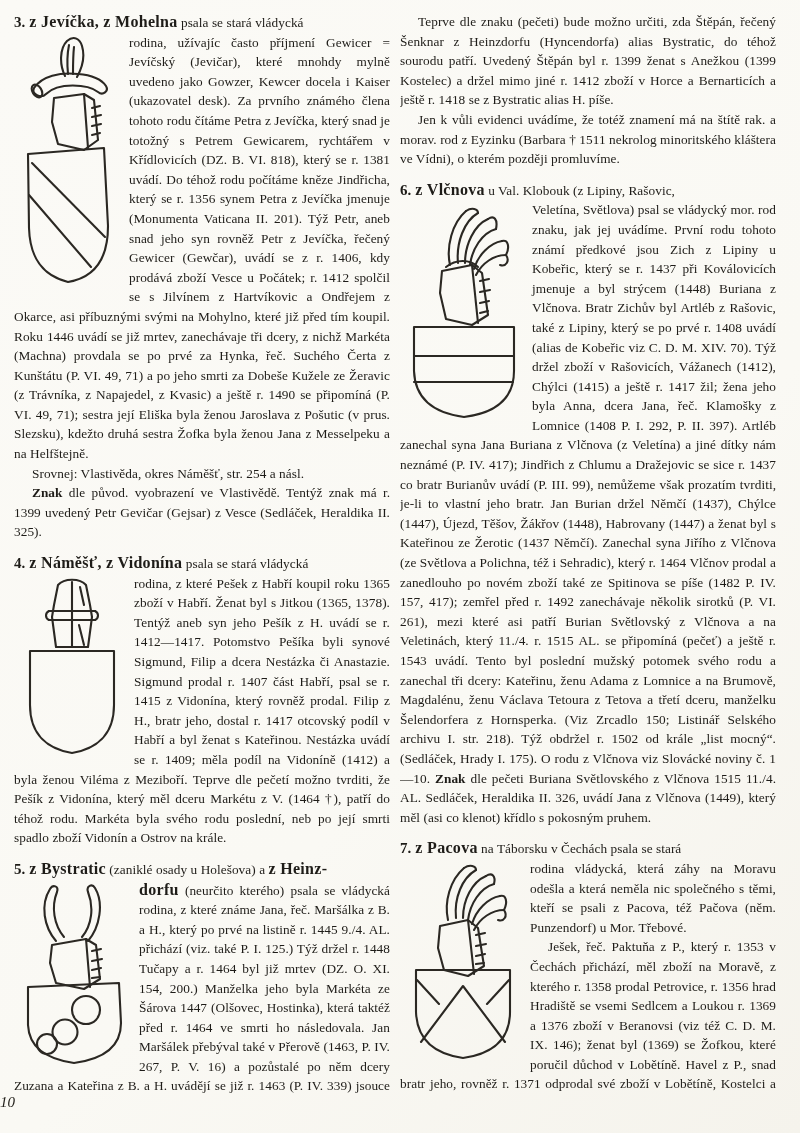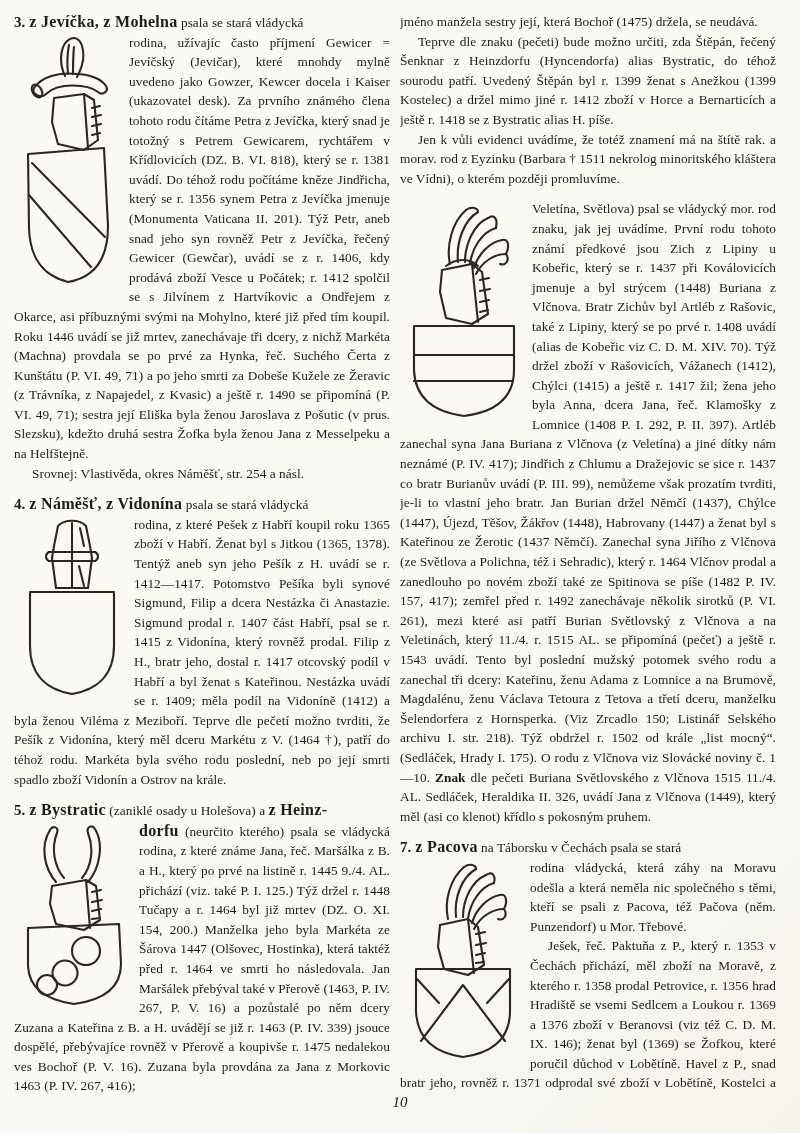--- a/index.html
+++ b/index.html
@@ -33,21 +33,21 @@
   .b { font-weight:bold; }
   .sec { margin-bottom:11px; }
   .crest { float:left; margin:3px 12px 2px 8px; }
   .crest svg { display:block; }
   .crest path, .crest line, .crest circle, .crest ellipse {
     fill:none; stroke:#2b2823; stroke-width:2.1;
     stroke-linecap:round; stroke-linejoin:round;
   }
   .page-number {
     position:absolute; bottom:22px; left:0; width:800px;
-    text-align:center; font-style:italic; font-size:15px; color:#25221d;
+    font-style:italic; font-size:15px; color:#25221d;
   }
 </style>
 </head>
 <body>
 
 <div class="page">
   <div class="cols">
 
     <div class="col">
 
@@ -63,20 +63,21 @@
             <path d="M32,62 L62,58 L72,64 L76,104 L62,114 L36,108 L30,86 Z"></path>
             <path d="M62,58 L66,112"></path>
             <path d="M70,72 L78,70 M70,81 L79,79 M70,90 L79,88 M70,99 L78,97"></path>
             <path d="M6,118 L82,112 L86,190 C86,226 70,242 46,246 C22,240 8,224 7,192 Z"></path>
             <line x1="10" y1="127" x2="83" y2="201"></line>
             <line x1="7" y1="159" x2="69" y2="231"></line>
           </svg>
         </div>
         <p>rodina, užívajíc často příjmení Gewicer = Jevíčský (Jevičar), které mnohdy mylně uvedeno jako Gowzer, Kewcer docela i Kaiser (ukazovatel desk). Za prvního známého člena tohoto rodu čítáme Petra z Jevíčka, který snad je totožný s Petrem Gewicarem, rychtářem v Křídlovicích (DZ. B. VI. 818), který se r. 1381 uvádí. Do téhož rodu počítáme kněze Jindřicha, který se r. 1356 synem Petra z Jevíčka jmenuje (Monumenta Vaticana II. 201). Týž Petr, aneb snad jeho syn rovněž Petr z Jevíčka, řečený Gewicer (Gewčar), uvádí se z r. 1406, kdy prodává zboží Vesce u Počátek; r. 1412 spolčil se s Jilvínem z Hartvíkovic a Ondřejem z Okarce, asi příbuznými svými na Mohylno, které již před tím koupil. Roku 1446 uvádí se již mrtev, zanechávaje tři dcery, z nichž Markéta (Machna) provdala se po prvé za Hynka, řeč. Suchého Čerta z Kunštátu (P. VI. 49, 71) a po jeho smrti za Dobeše Kužele ze Žeravic (z Trávníka, z Napajedel, z Kvasic) a ještě r. 1490 se připomíná (P. VI. 49, 71); sestra její Eliška byla ženou Jaroslava z Pošutic (v prus. Slezsku), kdežto druhá sestra Žofka byla ženou Jana z Messelpeku a na Helfštejně.</p>
         <p class="ind">Srovnej: Vlastivěda, okres Náměšť, str. 254 a násl.</p>
+        <p class="ind"><span class="b">Znak</span><span> dle původ. vyobrazení ve Vlastivědě. Tentýž znak má r. 1399 uvedený Petr Gevičar (Gejsar) z Vesce (Sedláček, Heraldika II. 325).</span></p>
       </section>
 
       <section class="sec">
         <p class="headline"><span class="num">4.</span><span class="title">z Náměšť, z Vidonína</span><span class="hrest"> psala se stará vládycká</span></p>
         <div class="crest" style="width:100px">
           <svg viewBox="0 0 100 180" width="100" height="180">
             <path d="M36,8 C42,1 58,1 64,8 L68,28 L70,40 L66,70 L34,70 L30,40 L32,28 Z"></path>
             <line x1="50" y1="5" x2="50" y2="70"></line>
             <path d="M27,34 L73,34 M27,43 L73,43"></path>
             <path d="M27,34 C23,36 23,41 27,43 M73,34 C77,36 77,41 73,43"></path>
@@ -103,26 +104,26 @@
           </svg>
         </div>
         <p><span class="title">dorfu</span><span> (neurčito kterého) psala se vládycká rodina, z které známe Jana, řeč. Maršálka z B. a H., který po prvé na listině r. 1445 9./4. AL. přichází (viz. také P. I. 125.) Týž držel r. 1448 Tučapy a r. 1464 byl již mrtev (DZ. O. XI. 154, 200.) Manželka jeho byla Markéta ze Šárova 1447 (Olšovec, Hostinka), která taktéž před r. 1464 ve smrti ho následovala. Jan Maršálek přebýval také v Přerově (1463, P. IV. 267, P. V. 16) a pozůstalé po něm dcery Zuzana a Kateřina z B. a H. uvádějí se již r. 1463 (P. IV. 339) jsouce dospělé, přebývajíce rovněž v Přerově a koupivše r. 1475 nedalekou ves Bochoř (P. V. 16). Zuzana byla provdána za Jana z Morkovic 1463 (P. IV. 267, 416);</span></p>
       </section>
 
     </div>
 
     <div class="col">
 
       <section class="sec">
-        <p>jméno manžela sestry její, která Bochoř (1475) držela, se neudává.</p>
         <p class="ind">Teprve dle znaku (pečeti) bude možno určiti, zda Štěpán, řečený Šenknar z Heinzdorfu (Hyncendorfa) alias Bystratic, do téhož sourodu patří. Uvedený Štěpán byl r. 1399 ženat s Anežkou (1399 Kostelec) a držel mimo jiné r. 1412 zboží v Horce a Bernarticích a ještě r. 1418 se z Bystratic alias H. píše.</p>
         <p class="ind">Jen k vůli evidenci uvádíme, že totéž znamení má na štítě rak. a morav. rod z Eyzinku (Barbara † 1511 nekrolog minoritského kláštera ve Vídni), o kterém později promluvíme.</p>
       </section>
 
       <section class="sec">
+        <p class="headline"><span class="num">6.</span><span class="title">z Vlčnova</span><span class="hrest"> u Val. Klobouk (z Lipiny, Rašovic,</span></p>
         <div class="crest" style="width:112px">
           <svg viewBox="0 0 112 228" width="112" height="228">
             <path d="M42,62 C38,44 44,20 58,8"></path>
             <path d="M50,60 C48,40 56,18 70,10"></path>
             <path d="M57,60 C57,42 66,22 80,16"></path>
             <path d="M62,62 C64,46 74,30 88,26"></path>
             <path d="M66,66 C70,52 82,40 94,38"></path>
             <path d="M68,72 C74,60 86,52 98,52"></path>
             <path d="M58,8 C64,4 70,6 70,10 M80,16 C86,12 90,16 88,26 M94,38 C100,36 102,44 98,52 C102,58 98,64 92,62"></path>
             <path d="M38,64 C48,56 62,56 70,64"></path>

